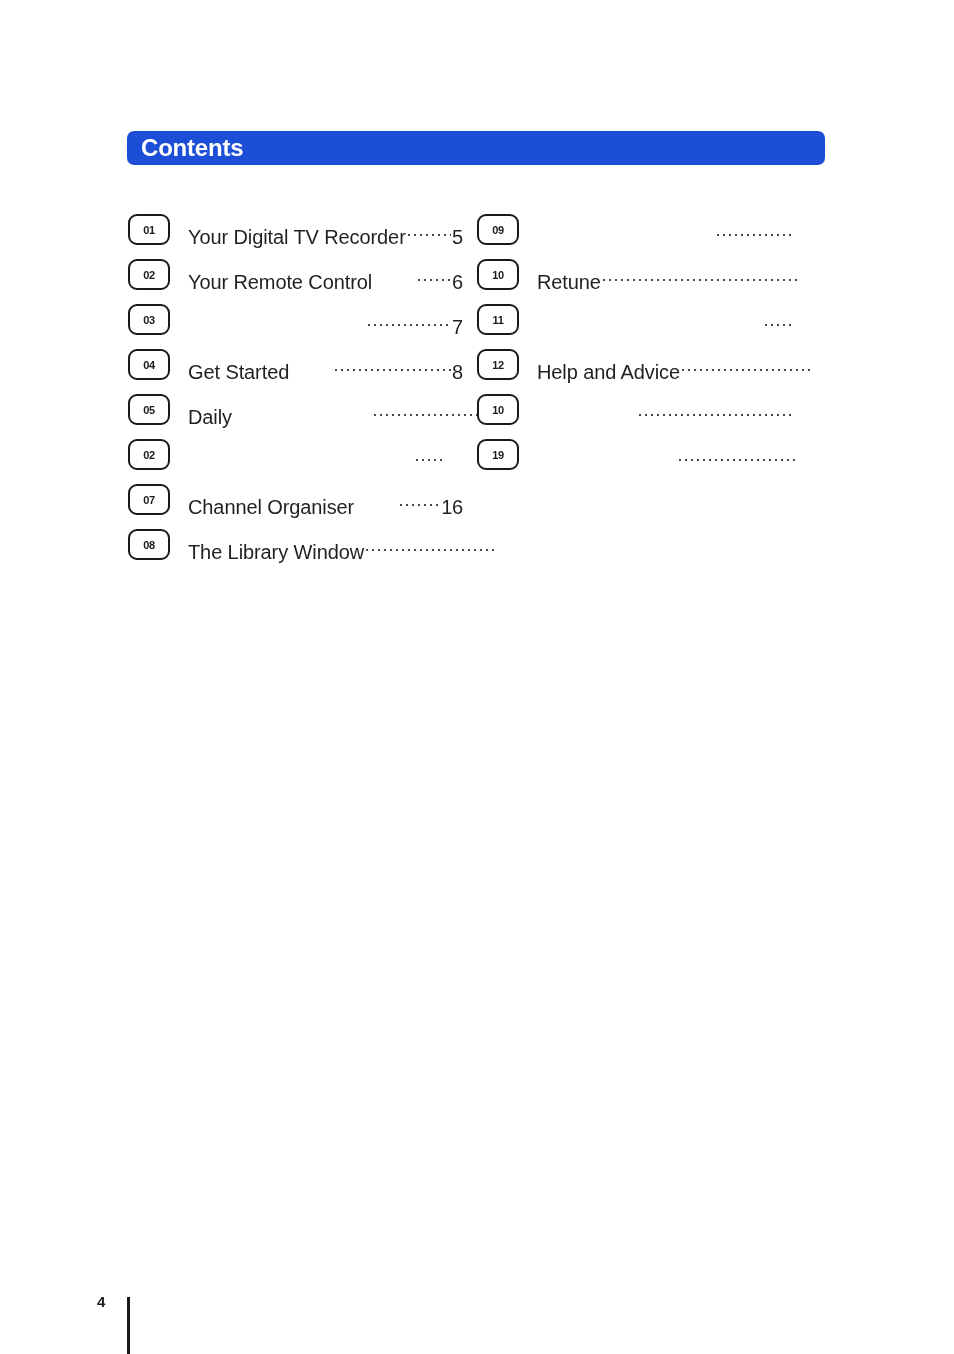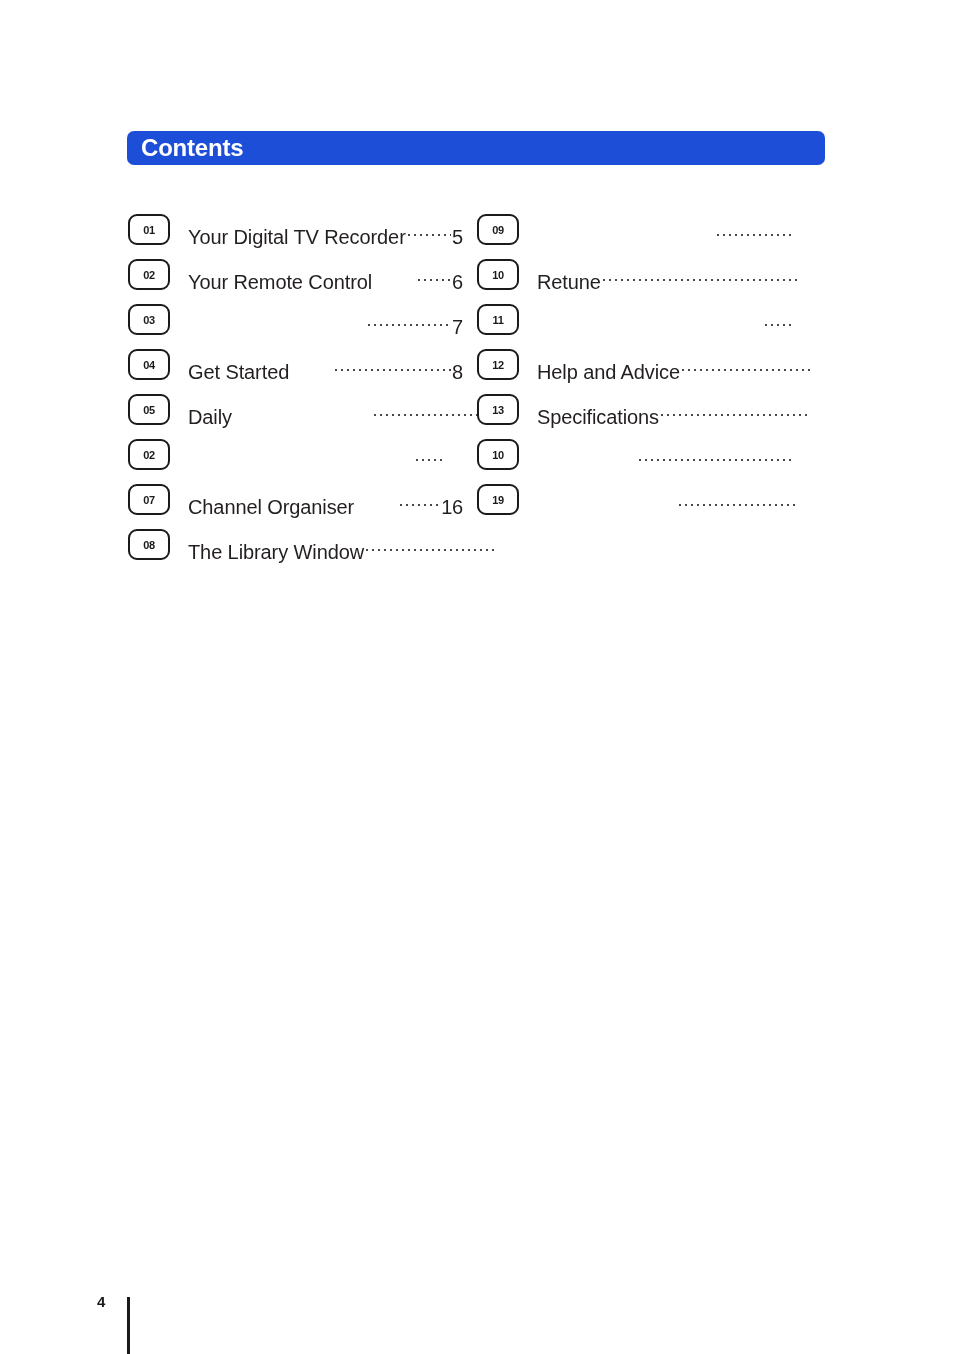--- a/index.html
+++ b/index.html
@@ -297,30 +297,20 @@
     <div class="badge">
       <span class="badge-num">12</span>
     </div>
     <div class="entry-body no-page">
       <span class="entry-label">Help and Advice</span>
       <span class="leader w-128" style="width:130px"></span>
       <span class="entry-page"></span>
     </div>
   </div>
 
-  <div class="toc-entry">
-    <div class="badge">
-      <span class="badge-num">13</span>
-    </div>
-    <div class="entry-body no-page">
-      <span class="entry-label">Specifications</span>
-      <span class="leader" style="width:148px"></span>
-      <span class="entry-page"></span>
-    </div>
-  </div>
 
   <div class="toc-entry">
     <div class="badge">
       <span class="badge-num">10</span>
     </div>
     <div class="entry-body no-page">
       <span class="entry-label"></span>
       <span class="leader inset-md w-258"></span>
       <span class="entry-page"></span>
     </div>

